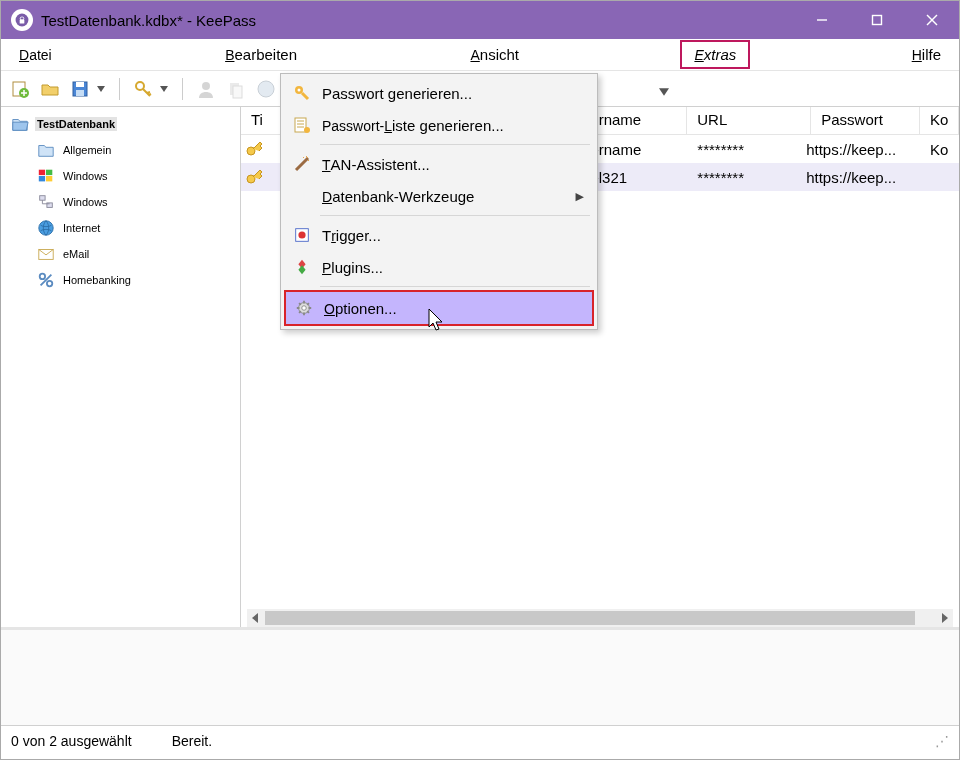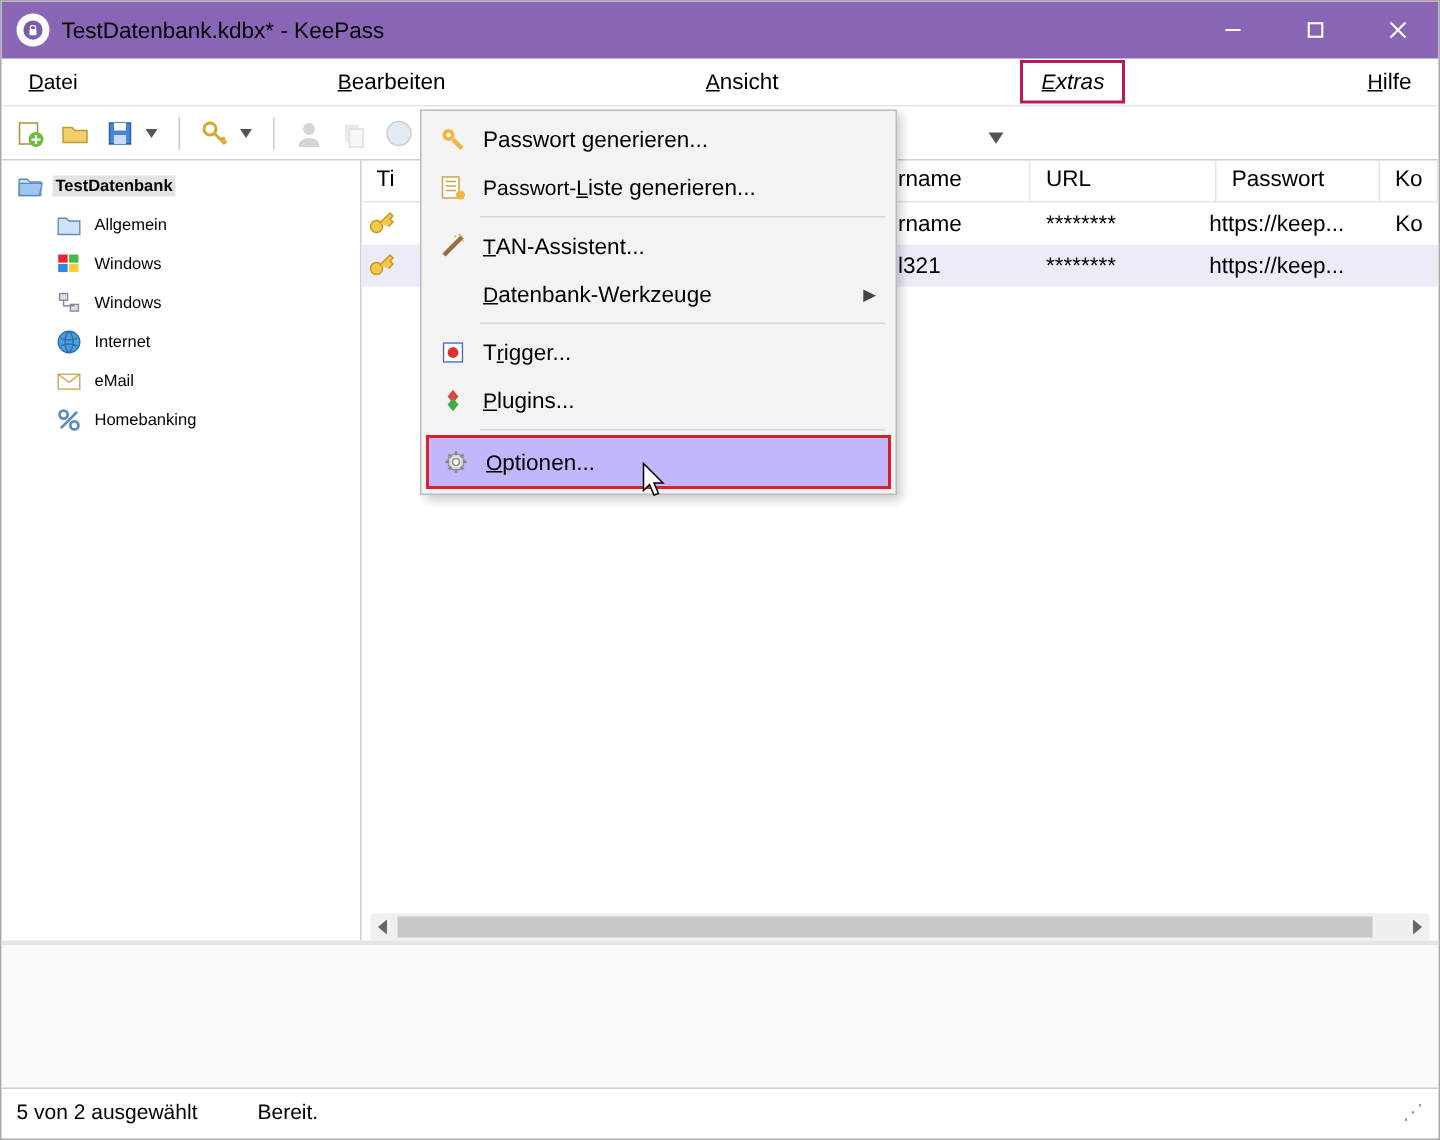--- a/index.html
+++ b/index.html
@@ -297,21 +297,21 @@
             <path d="M2 0l6 5-6 5z" fill="#666"></path>
           </svg>
         </div>
     </div>
   </div>
 </div>
 
 <div class="details"></div>
 
 <div class="statusbar">
-  <span>5 von 2 ausgewählt</span>
+  <span>0 von 2 ausgewählt</span>
   <span>Bereit.</span>
   <span class="grip">⋰</span>
 </div>
 
 <div class="dropdown">
   <div class="ditems">
     <div class="ditem">
       <span class="dicon">
           <svg width="20" height="20" viewBox="0 0 20 20">
             <circle cx="7" cy="7" r="4" fill="#f2b63e"></circle>

